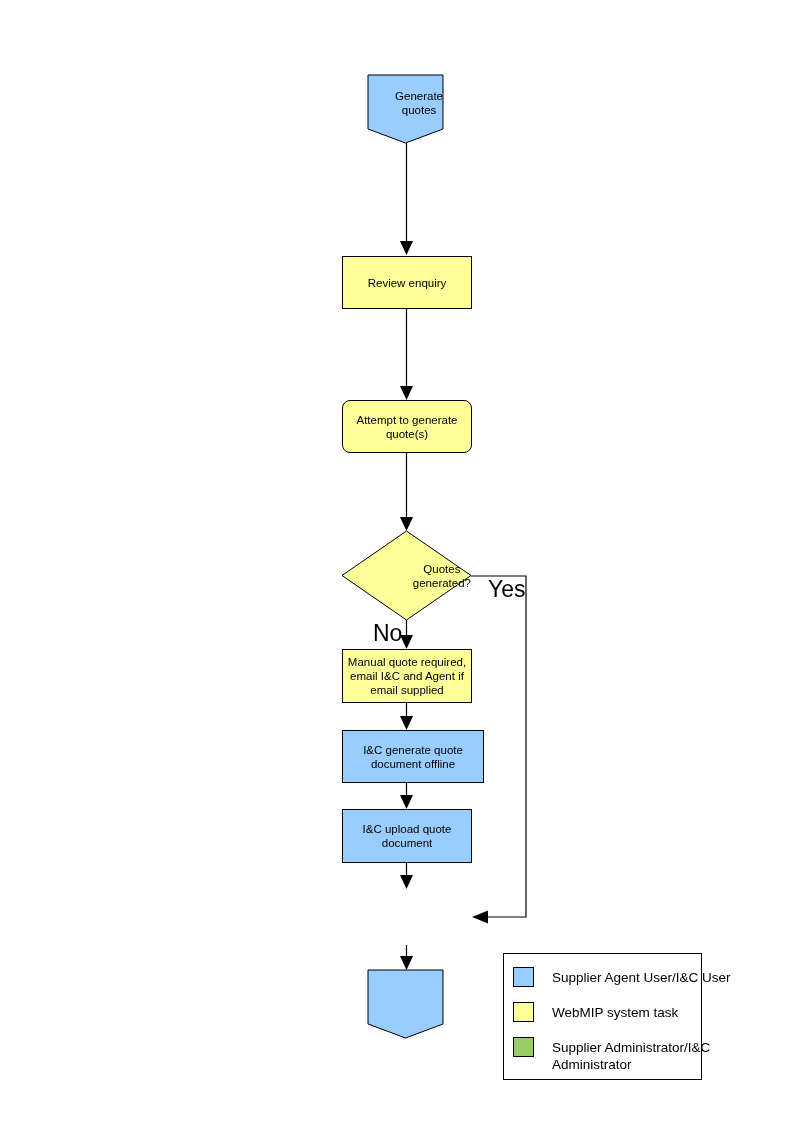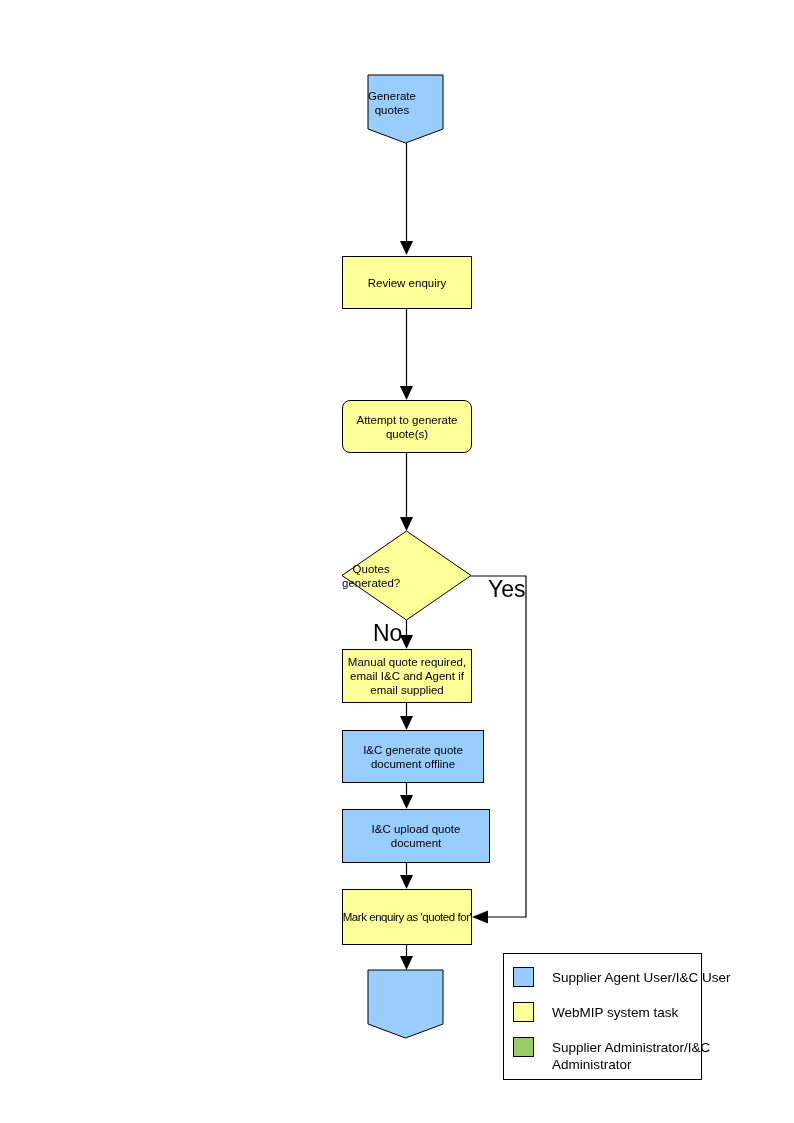--- a/index.html
+++ b/index.html
@@ -28,21 +28,21 @@
     font-size: 11.5px;
     line-height: 14px;
     white-space: pre;
   }
   .fill-yellow { background: #ffff99; }
   .fill-blue   { background: #99ccff; }
   .overlay {
     position: absolute;
     display: flex;
     align-items: center;
-    justify-content: flex-start;
+    justify-content: flex-end;
     text-align: center;
     font-size: 11.5px;
     line-height: 14px;
     white-space: pre;
   }
   .tight { letter-spacing: -0.45px; }
   .branch-label {
     position: absolute;
     font-size: 23px;
     line-height: 24px;
@@ -133,28 +133,25 @@
     <span>Manual quote required,
 email I&amp;C and Agent if
 email supplied</span>
   </div>
 
   <div class="node fill-blue" style="left:342px; top:730px; width:142px; height:53px;">
     <span>I&amp;C generate quote
 document offline</span>
   </div>
 
-  <div class="node fill-blue" style="left:342px; top:809px; width:148px; height:54px;">
+  <div class="node fill-blue" style="left:342px; top:809px; width:130px; height:54px;">
     <span>I&amp;C upload quote
 document</span>
   </div>
 
-  <div class="node fill-yellow" style="left:342px; top:889px; width:130px; height:56px;">
-    <span class="tight">Mark enquiry as 'quoted for'</span>
-  </div>
 
   <div class="overlay" style="left:368px; top:75px; width:75px; height:55px;">
     <span>Generate
 quotes</span>
   </div>
 
   <div class="overlay" style="left:342px; top:531px; width:129px; height:89px;">
     <span>Quotes
 generated?</span>
   </div>

